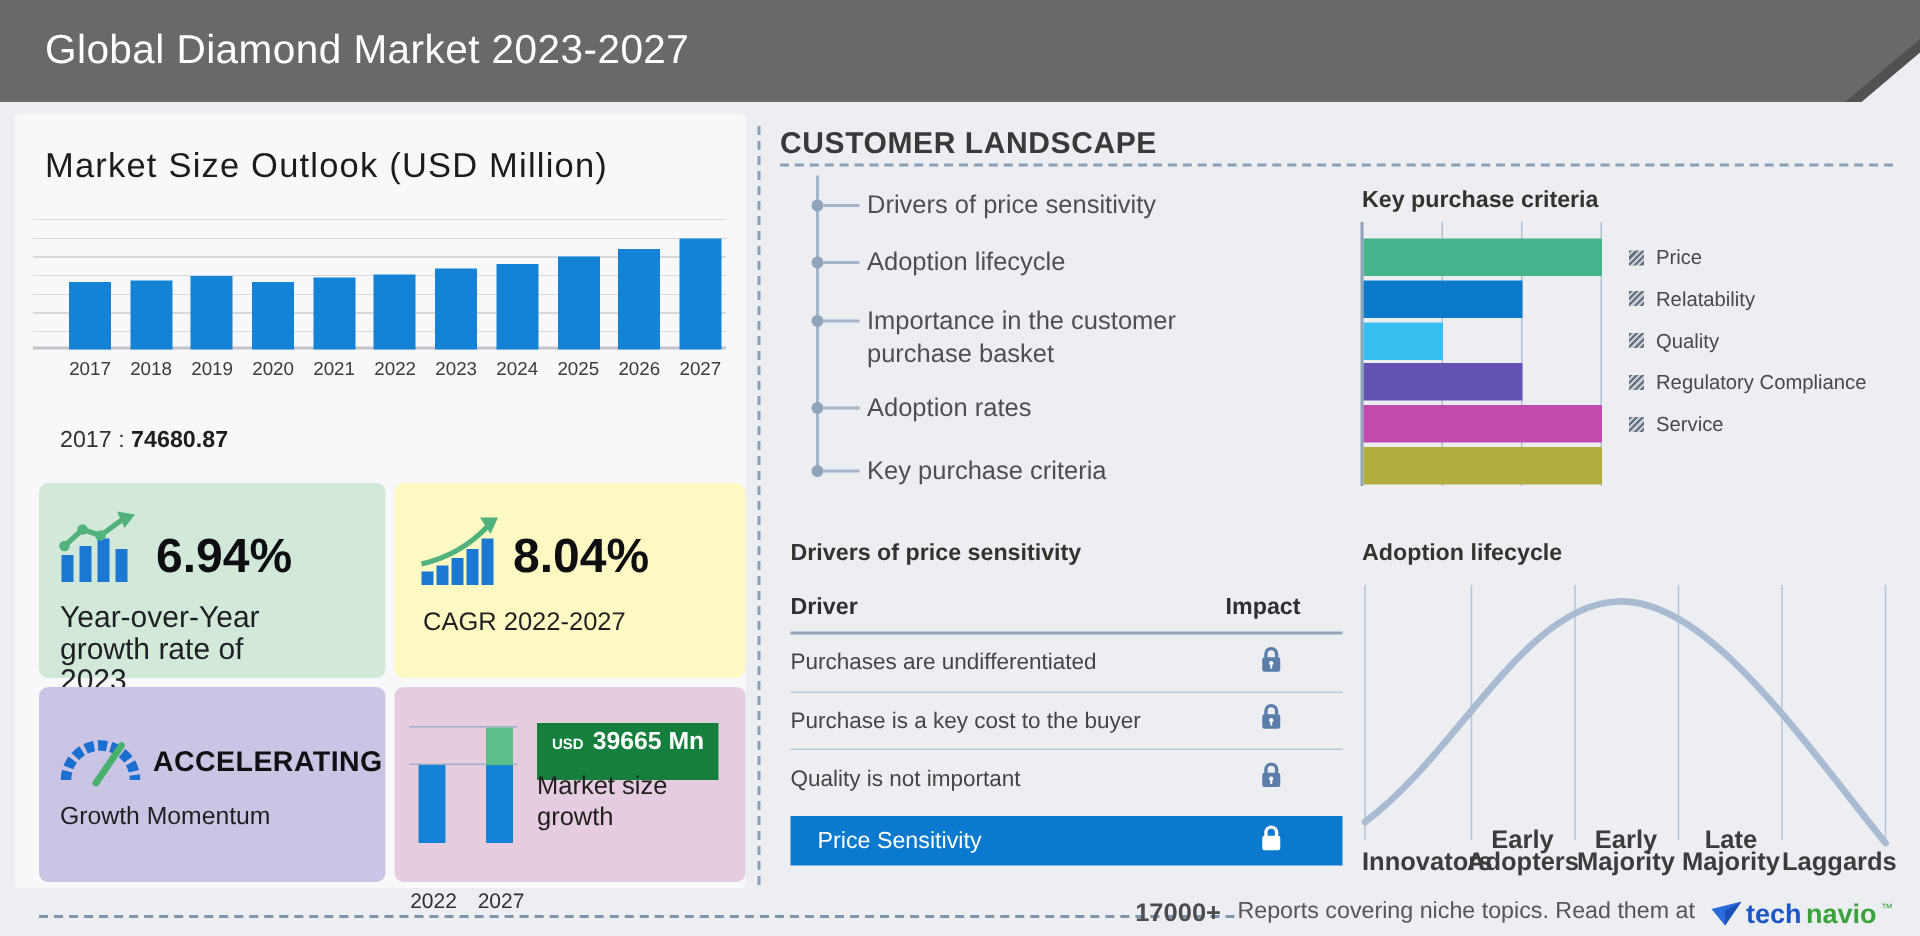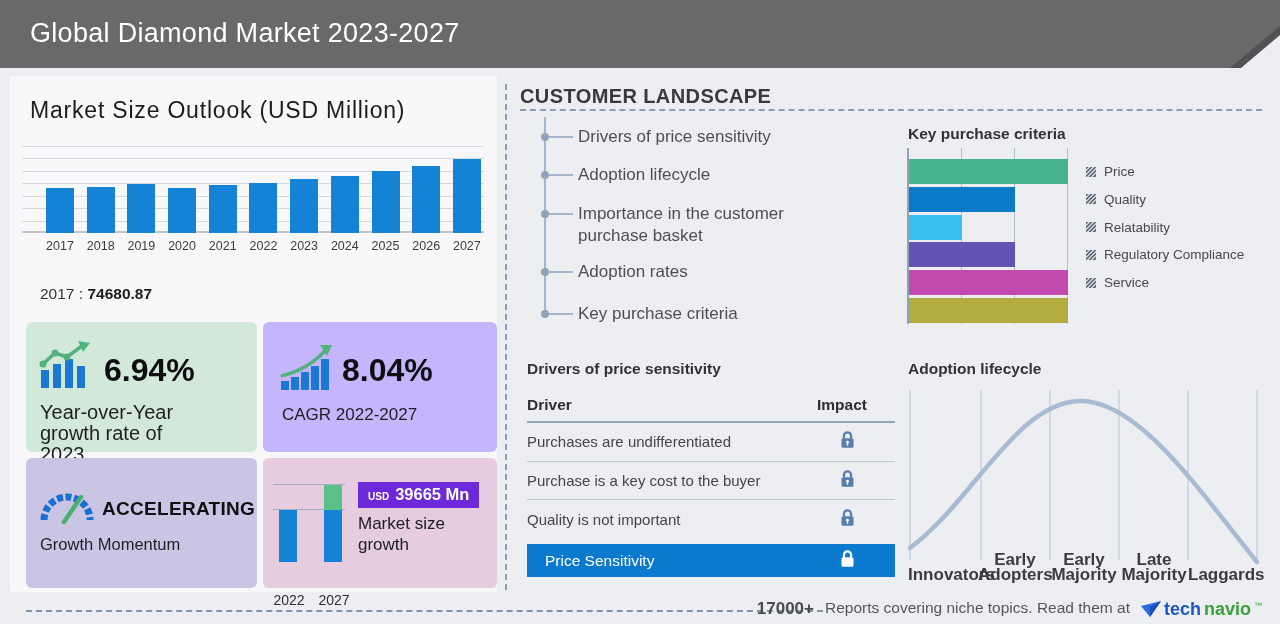--- a/index.html
+++ b/index.html
@@ -21,21 +21,21 @@
   #mbars { position:absolute; left:46px; top:146px; width:435px; height:87px; display:flex; align-items:flex-end; justify-content:space-between; }
   .mbar { width:28px; }
   #myears { position:absolute; left:40px; top:239px; width:447px; display:flex; justify-content:space-between; }
   .myear { width:40px; text-align:center; font-size:12.5px; color:#3c3c3e; }
   #callout { position:absolute; left:40px; top:285px; font-size:15.5px; color:#333; }
   #callout b { color:#1d1d1f; }
 
   
   .sbox { position:absolute; border-radius:6px; }
   #box-yoy { left:26px; top:322px; width:231px; height:130px; background:#d2e9da; }
-  #box-cagr { left:263px; top:322px; width:234px; height:130px; background:#c4b5fd; }
+  #box-cagr { left:263px; top:322px; width:234px; height:130px; background:#fef9c3; }
   #box-mom { left:26px; top:458px; width:231px; height:130px; background:#cbc5e5; }
   #box-grow { left:263px; top:458px; width:234px; height:130px; background:#e5ccdf; }
   .sbox .bigval { position:absolute; font-size:32px; font-weight:700; color:#0e0e10; }
   .sbox .slabel { font-size:20px; color:#1f1f21; line-height:21px; }
   #box-yoy .bigval { left:78px; top:30px; }
   #box-yoy .slabel { position:absolute; left:14px; top:80px; width:160px; }
   #box-cagr .bigval { left:79px; top:30px; }
   #box-cagr .slabel { position:absolute; left:19px; top:82px; font-size:17px; }
   #box-mom .momval { position:absolute; left:76px; top:40px; font-size:19px; font-weight:700; color:#101012; letter-spacing:.3px; }
   #box-mom .slabel { position:absolute; left:14px; top:76px; font-size:16.5px; }
@@ -44,21 +44,21 @@
   .icon-gauge { position:absolute; left:10px; top:20px; }
 
   
   #mini-plot { position:absolute; left:10px; top:26px; width:72px; height:78px; }
   .mini-grid { position:absolute; left:0; width:72px; height:0; border-top:1px solid #9fb0c4; }
   .mini-bar { position:absolute; width:18px; }
   #mini-2022 { left:6px; bottom:0; background:#1583d5; }
   #mini-27b { left:51px; bottom:0; background:#1583d5; }
   #mini-27g { left:51px; background:#5bbf8a; }
   .mini-year { position:absolute; top:108px; width:36px; text-align:center; font-size:14px; color:#2f2f31; }
-  #badge { position:absolute; left:95px; top:24px; background:#6d28d9; padding:3px 10px 4px; display:flex; align-items:baseline; gap:6px; }
+  #badge { position:absolute; left:95px; top:24px; background:#15803d; padding:3px 10px 16px; display:flex; align-items:baseline; gap:6px; }
   #badge .cur { font-size:10px; font-weight:700; color:#fff; }
   #badge .amt { font-size:16.5px; font-weight:700; color:#fff; }
   #grow-label { position:absolute; left:95px; top:55px; width:112px; font-size:17px; color:#202022; line-height:21px; }
 
   
   #vdiv { position:absolute; left:505px; top:84px; height:506px; border-left:2px dashed #8aa0b6; }
   #cl-underline { position:absolute; left:520px; top:109px; width:742px; border-top:2px dashed #8aa0b6; }
   #foot-dash { position:absolute; left:26px; top:610px; width:797px; border-top:2px dashed #7e95ac; }
 
   
@@ -250,25 +250,25 @@
       <div class="kbar" style="width: 159px; background: rgb(193, 74, 174);"></div>
       <div class="kbar" style="width: 159px; background: rgb(178, 172, 62);"></div>
     </div>
   <div id="kpc-legend">
       <div class="kleg">
         <span class="ksw"></span>
         <span class="t">Price</span>
       </div>
       <div class="kleg">
         <span class="ksw"></span>
+        <span class="t">Relatability</span>
+      </div>
+      <div class="kleg">
+        <span class="ksw"></span>
         <span class="t">Quality</span>
-      </div>
-      <div class="kleg">
-        <span class="ksw"></span>
-        <span class="t">Relatability</span>
       </div>
       <div class="kleg">
         <span class="ksw"></span>
         <span class="t">Regulatory Compliance</span>
       </div>
       <div class="kleg">
         <span class="ksw"></span>
         <span class="t">Service</span>
       </div>
     </div>

